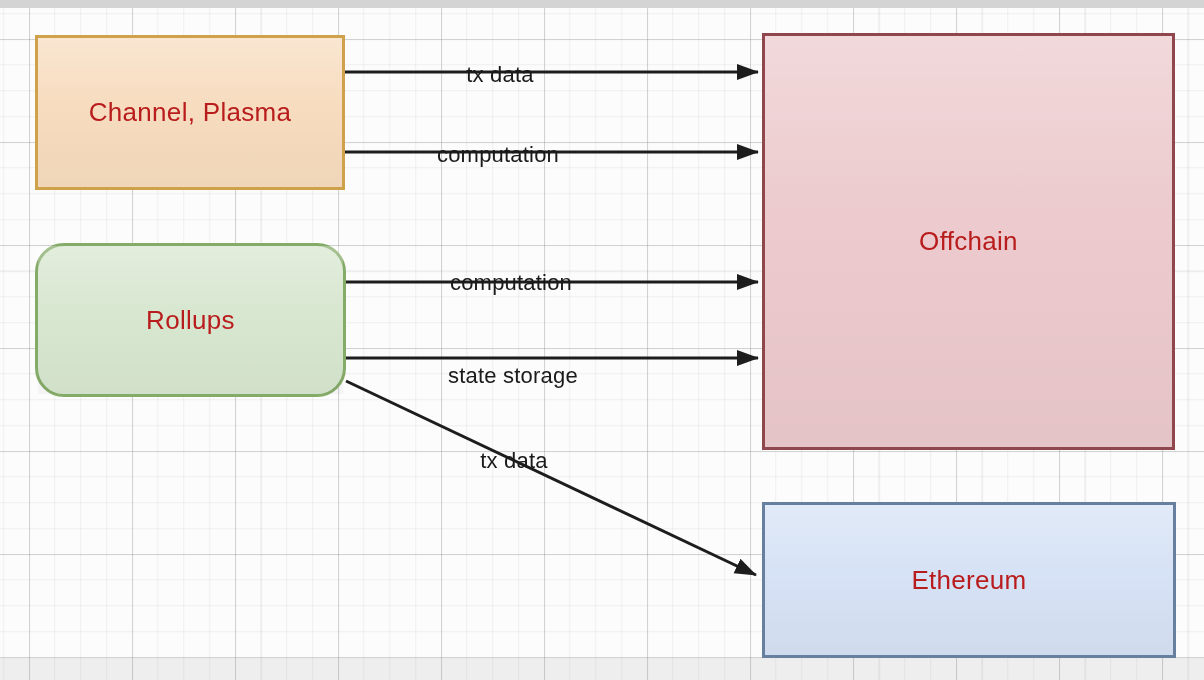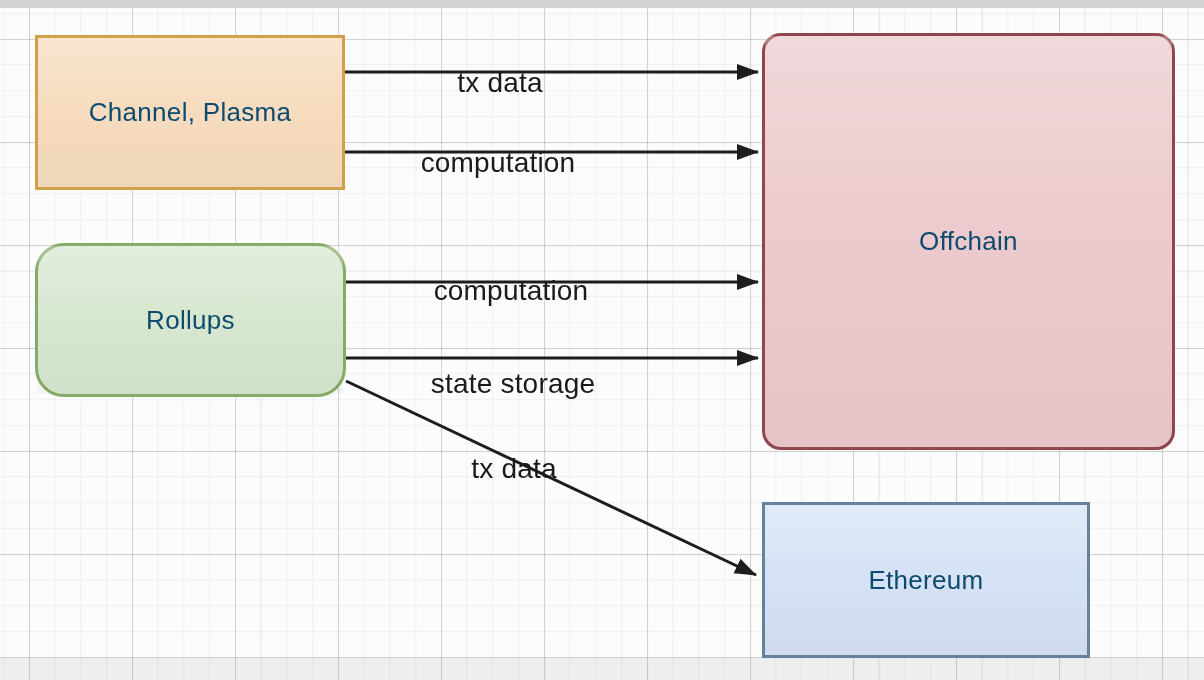--- a/index.html
+++ b/index.html
@@ -53,53 +53,52 @@
     
     content: "";
     position: absolute;
     inset: 0;
     background: linear-gradient(180deg, rgba(255,255,255,0.28), rgba(255,255,255,0) 45%, rgba(0,0,0,0.03));
     pointer-events: none;
   }
   .node-label {
     position: relative;
     font-size: 26px;
-    color: #0c4a6e;
+    color: #b91c1c;
     letter-spacing: 0.3px;
     white-space: nowrap;
     z-index: 1;
   }
 
   #node-channel-plasma { left: 35px;  top: 35px;  width: 310px; height: 155px; }
   #node-rollups        { left: 35px;  top: 243px; width: 311px; height: 154px; }
-  #node-offchain       { left: 762px; top: 33px;  width: 413px; height: 417px; border-radius: 19px; }
-  #node-ethereum       { left: 762px; top: 502px; width: 328px; height: 156px; }
+  #node-offchain       { left: 762px; top: 33px;  width: 413px; height: 417px; }
+  #node-ethereum       { left: 762px; top: 502px; width: 414px; height: 156px; }
 
   svg.edges {
     position: absolute;
     left: 0;
     top: 0;
     z-index: 3;
     pointer-events: none;
   }
   svg.edges line {
     stroke: #1d1d1d;
     stroke-width: 3;
     pointer-events: stroke;
   }
 
   .edge-label {
     position: absolute;
     transform: translate(-50%, -50%);
-    font-size: 28px;
+    font-size: 22px;
     color: #1a1a1a;
     white-space: nowrap;
     z-index: 4;
     letter-spacing: 0.2px;
-    margin-top: 8px;
   }
   #edge-label-1 { left: 500px; top: 75px;  }
   #edge-label-2 { left: 498px; top: 155px; }
   #edge-label-3 { left: 511px; top: 283px; }
   #edge-label-4 { left: 513px; top: 376px; }
   #edge-label-5 { left: 514px; top: 461px; }
 </style>
 </head>
 <body>
 

